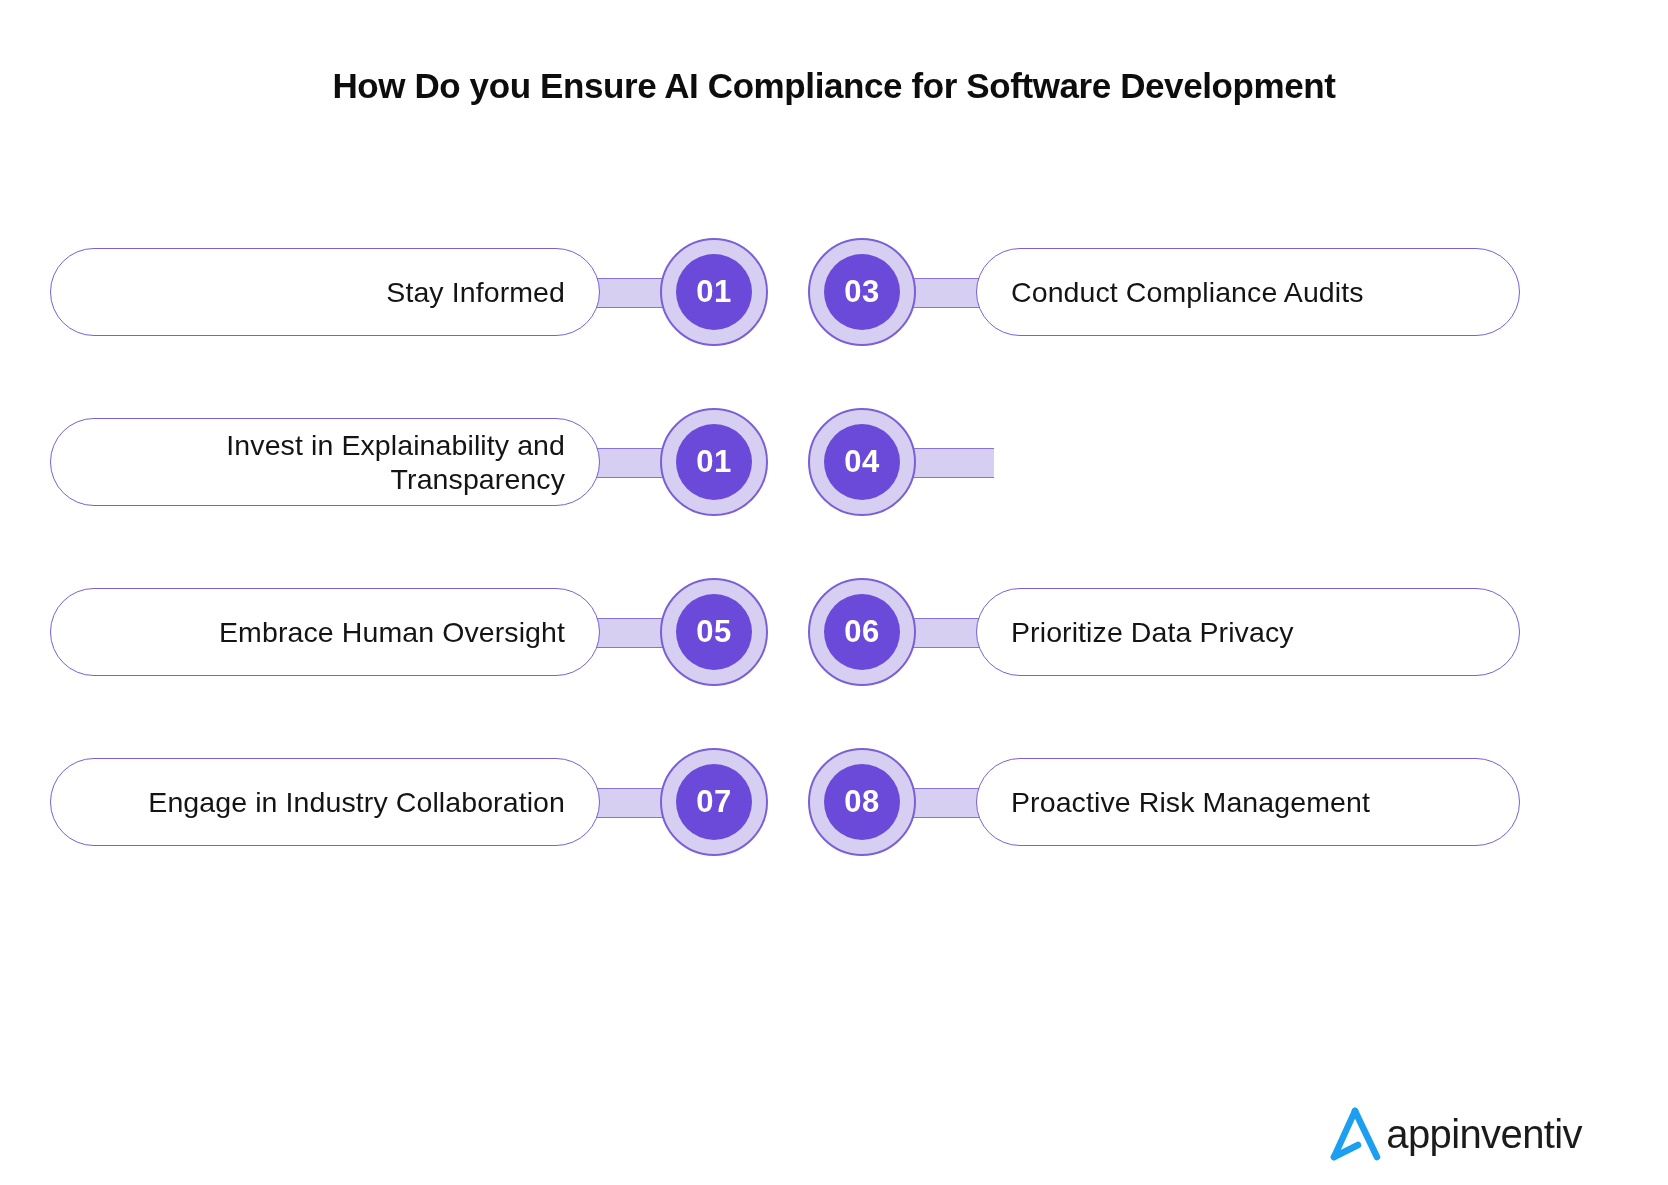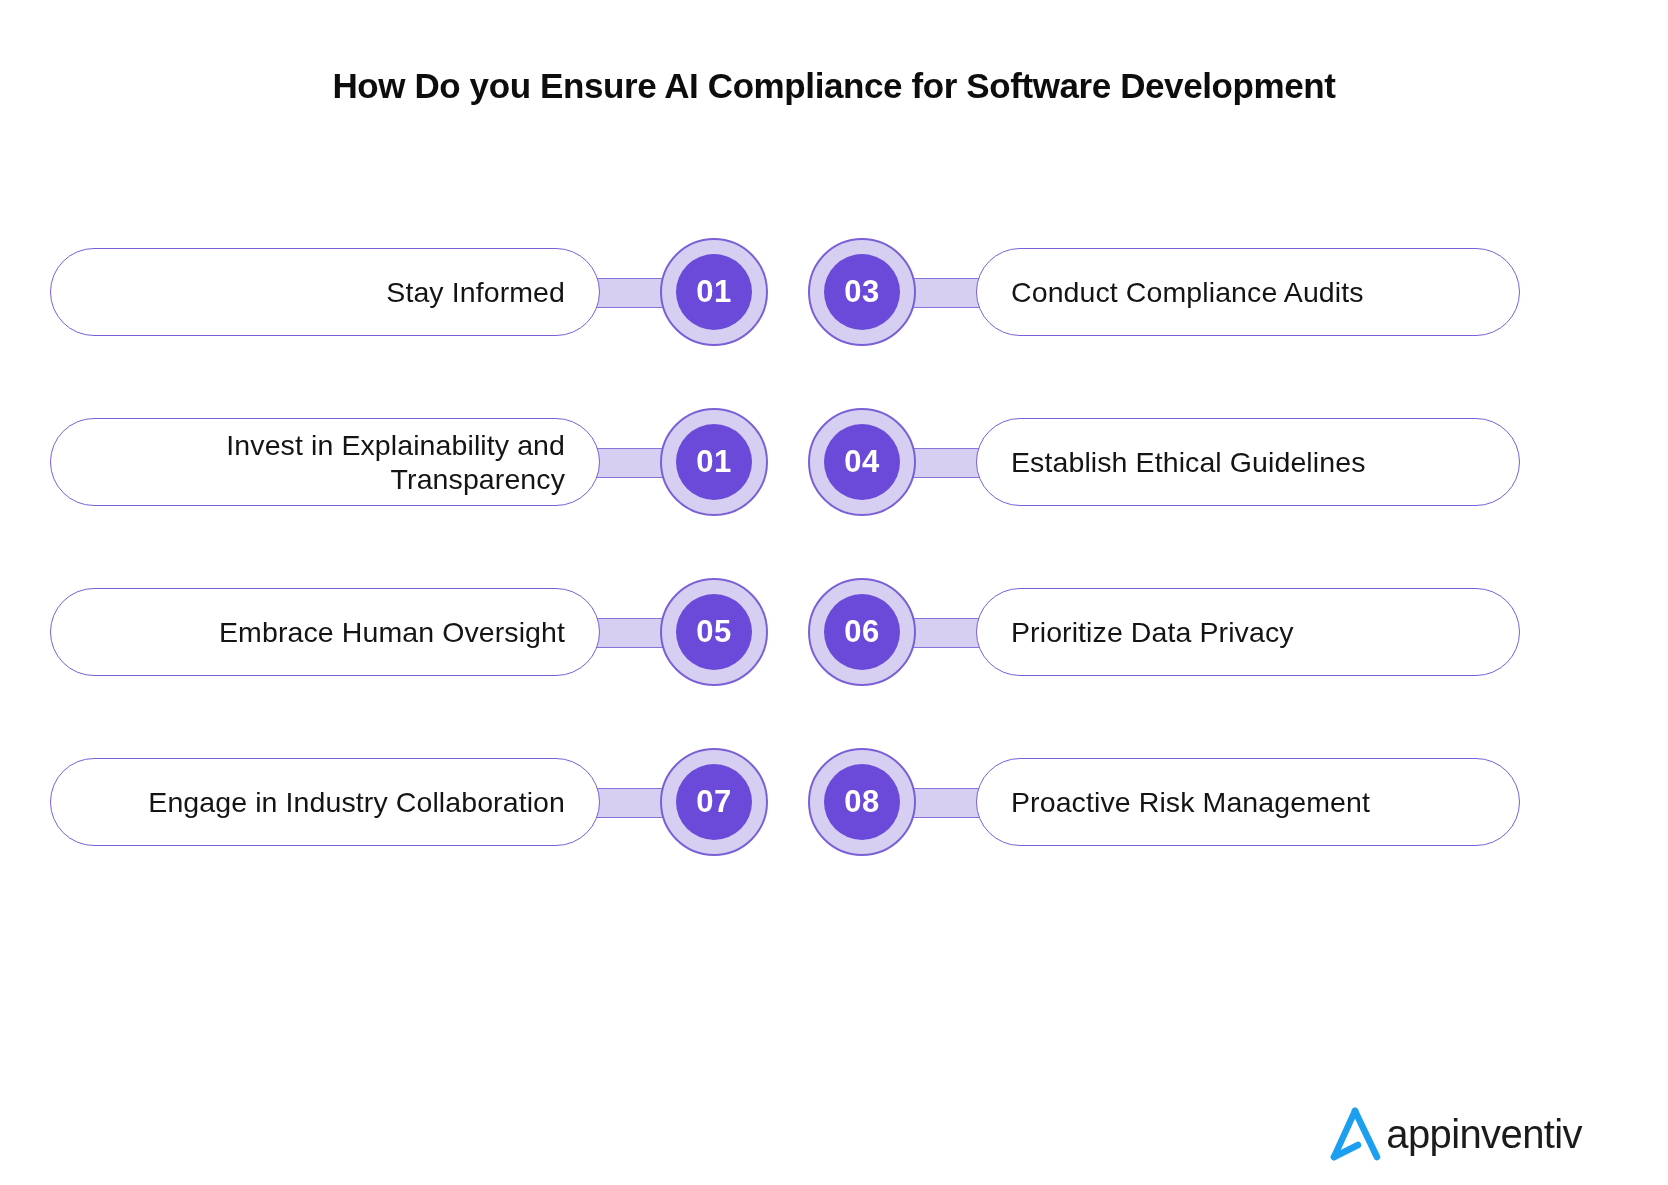--- a/index.html
+++ b/index.html
@@ -180,23 +180,20 @@
     </div>
     <div class="badge">
       <div class="badge-inner">
         <span class="badge-num">01</span>
       </div>
     </div>
   </div>
 
   <div class="row row-right band-2">
     <div class="stub"></div>
-    <div class="pill">
-      <span class="pill-label">Establish Ethical Guidelines</span>
-    </div>
     <div class="badge">
       <div class="badge-inner">
         <span class="badge-num">04</span>
       </div>
     </div>
   </div>
 
   <div class="row row-left band-3">
     <div class="stub"></div>
     <div class="pill">

